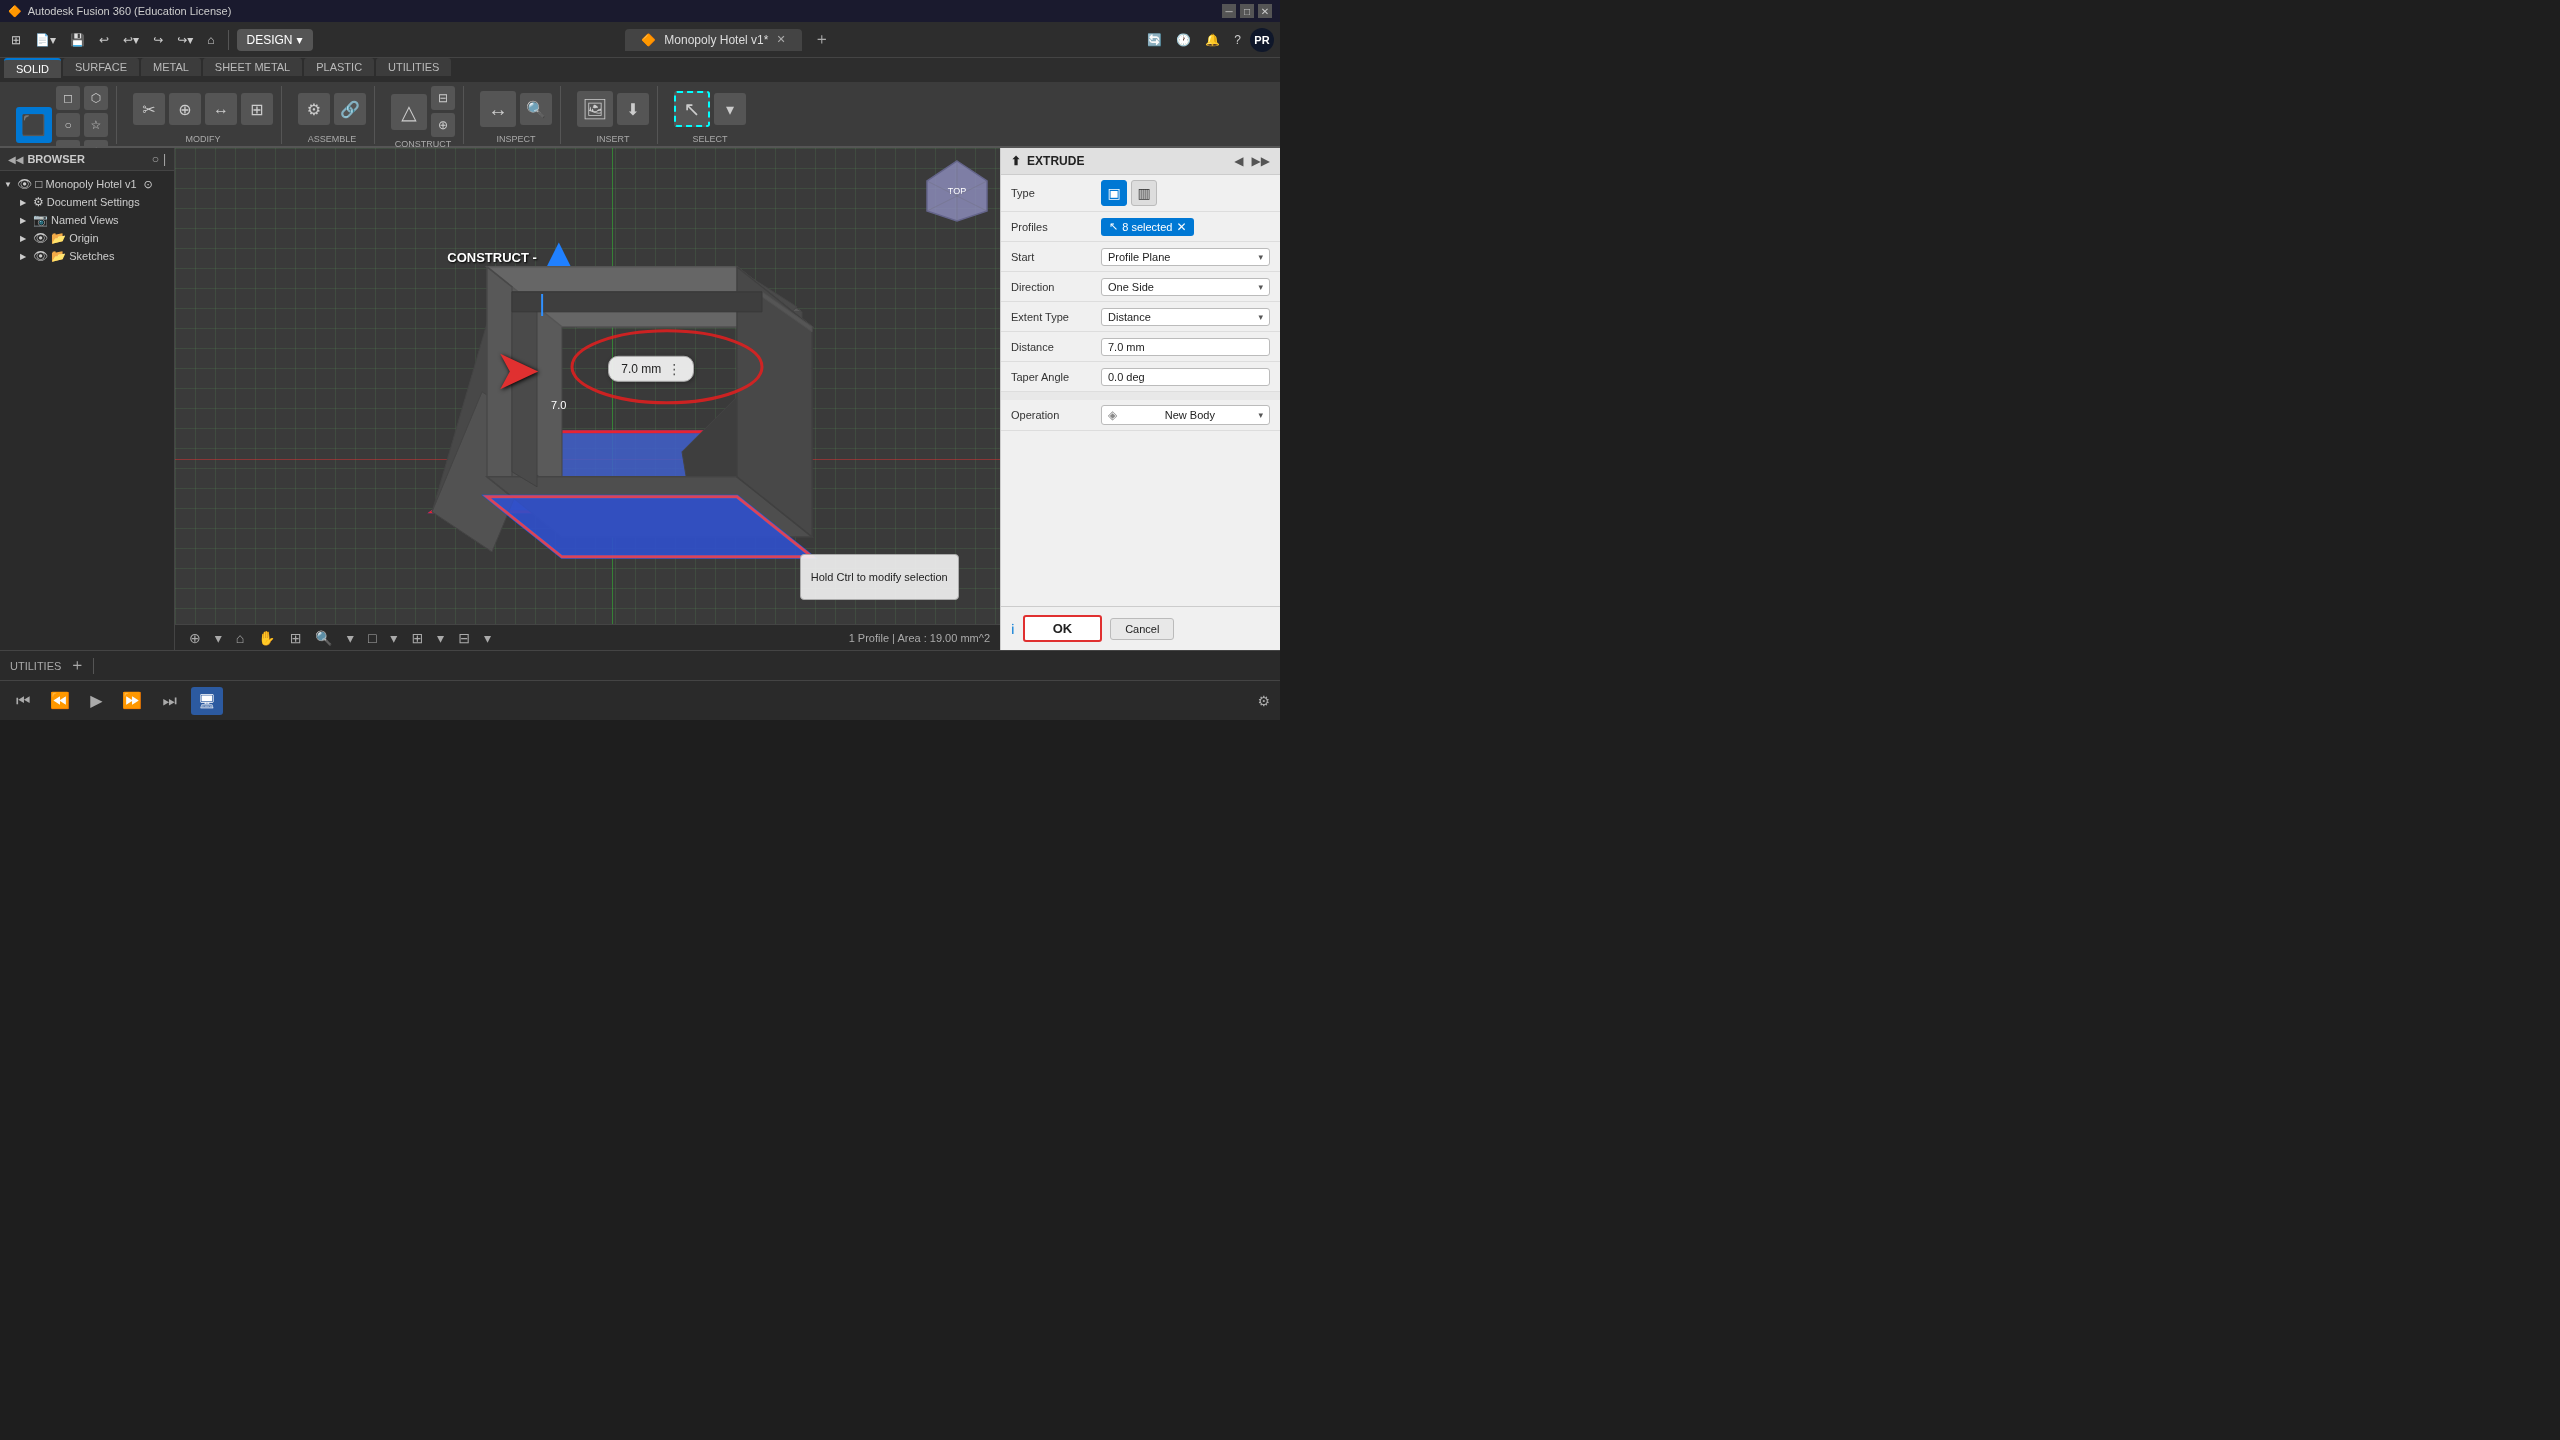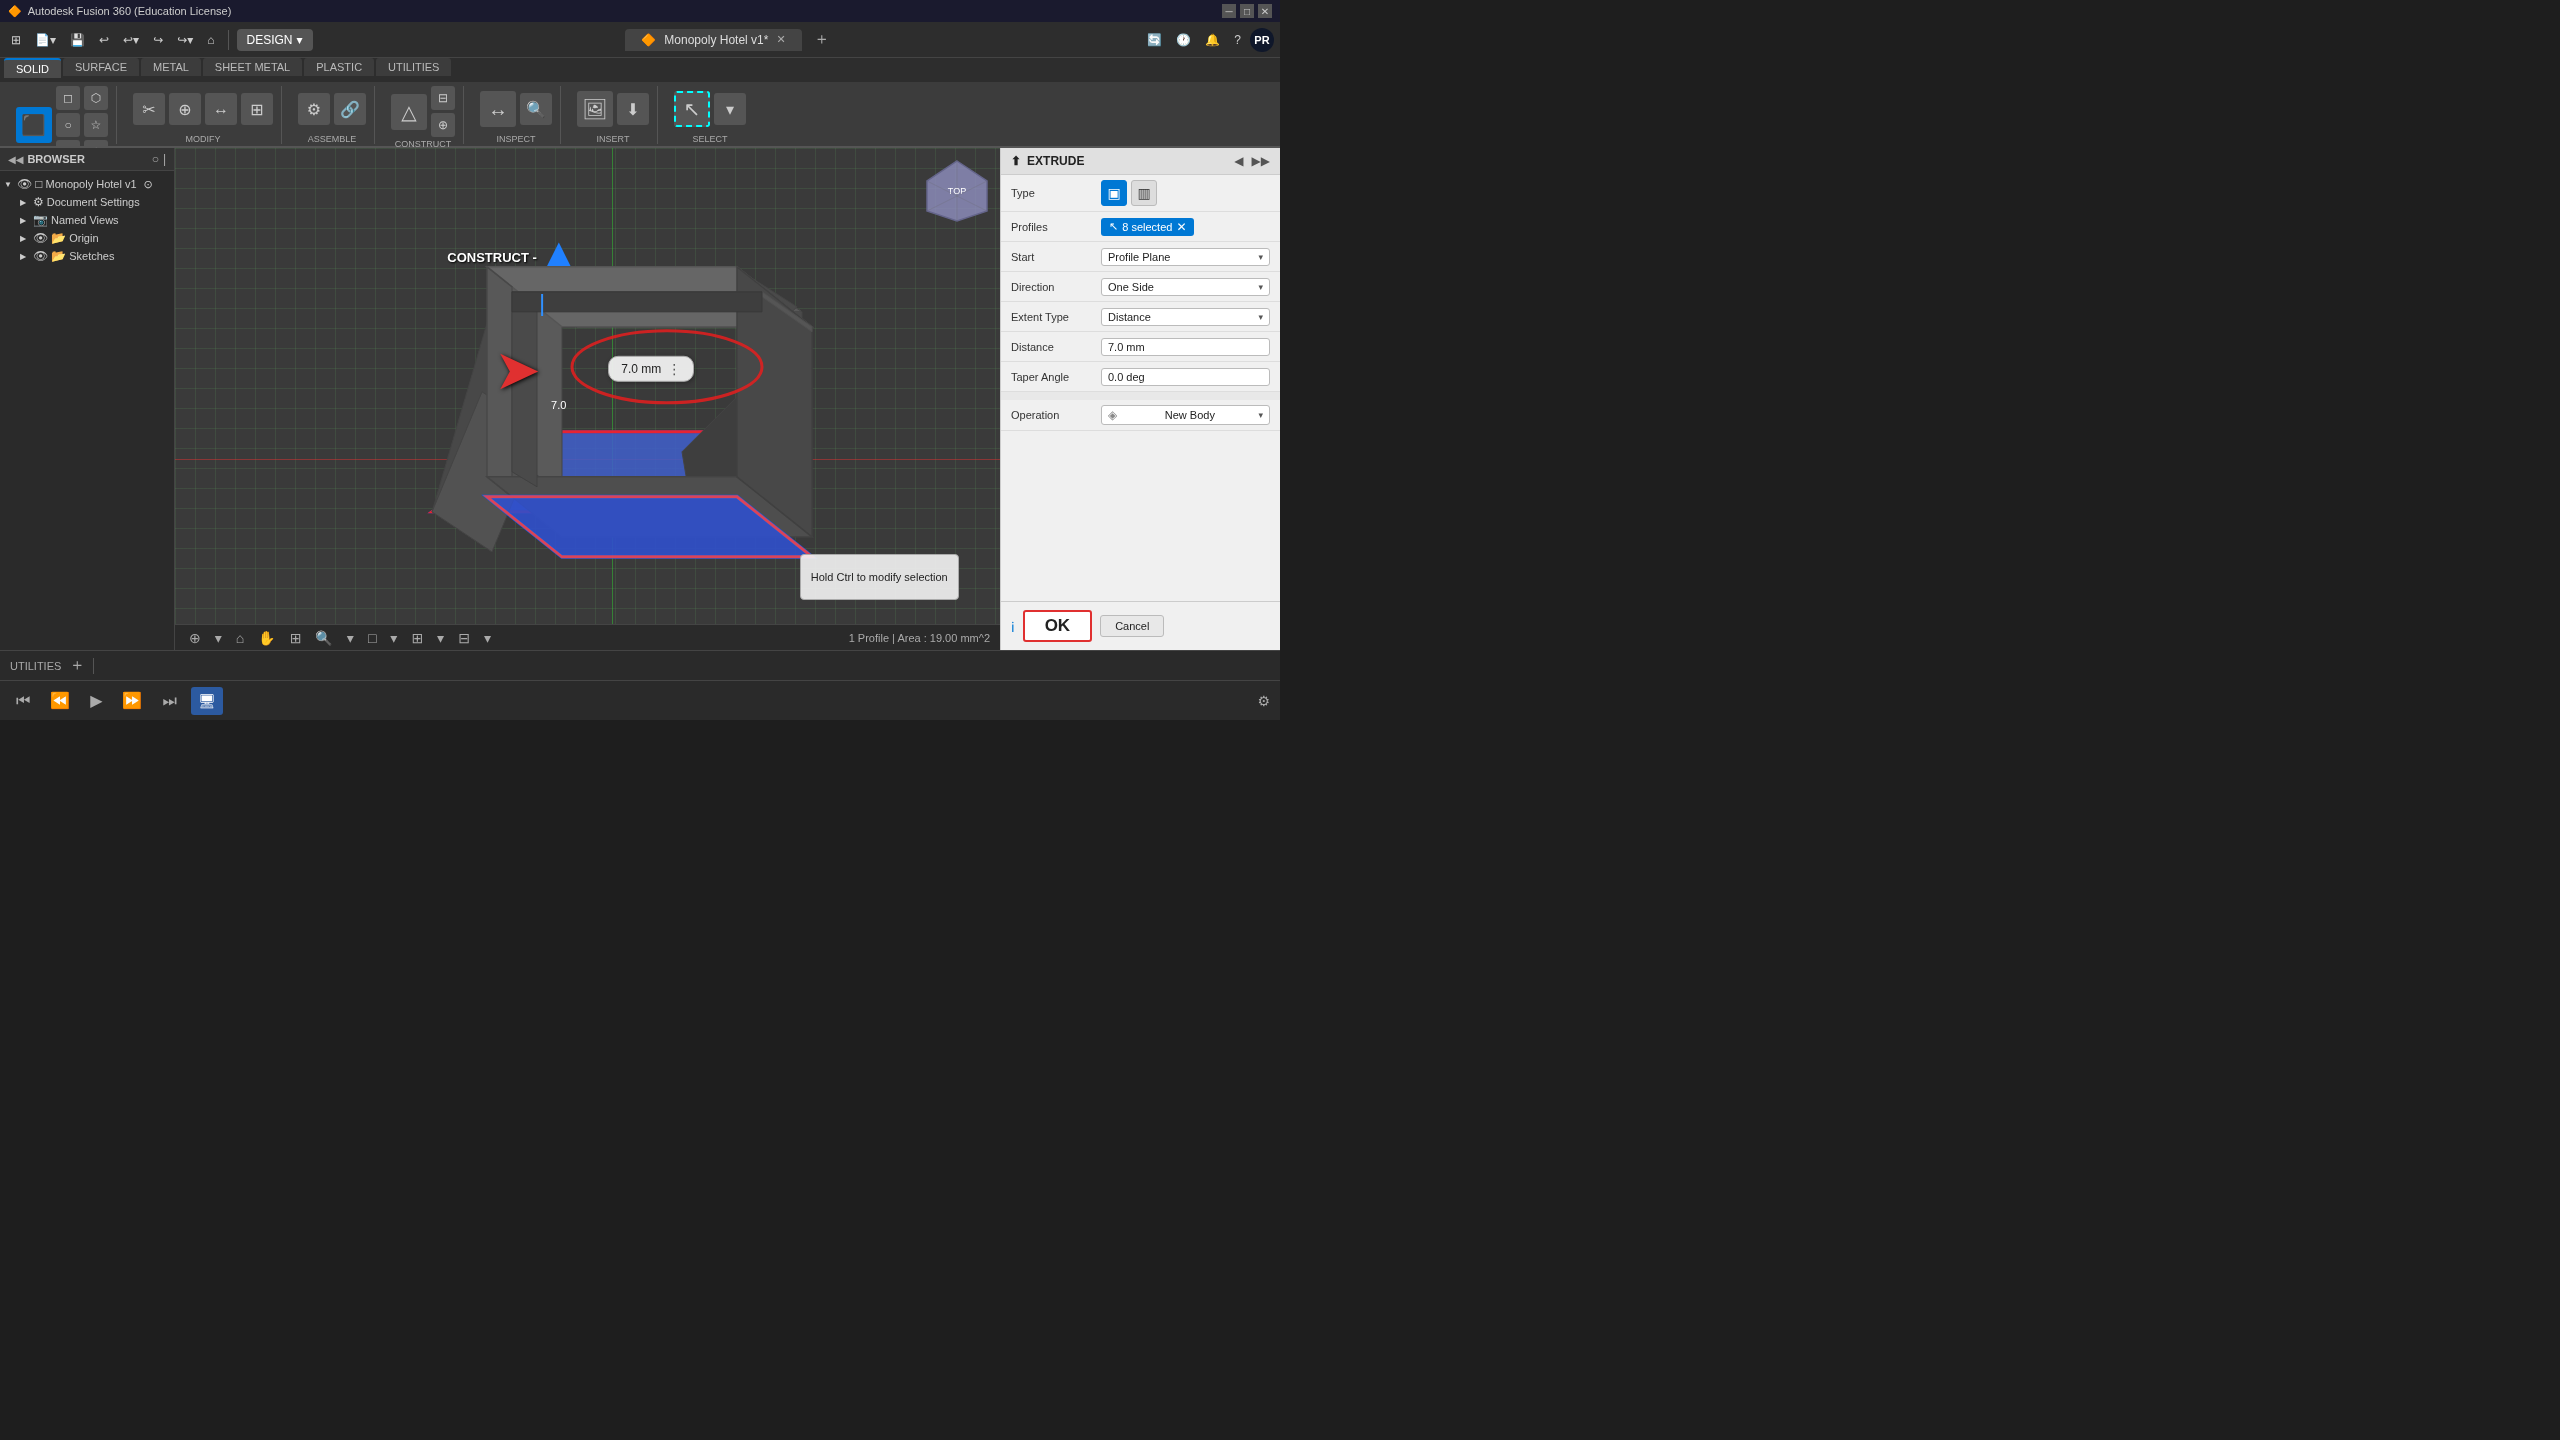--- a/index.html
+++ b/index.html
@@ -412,22 +412,22 @@
       padding: 8px 10px;
       display: flex;
       align-items: center;
       gap: 8px;
       border-top: 1px solid #ccc;
     }
     .btn-ok {
       background: #fff;
       border: 2px solid #e03030;
       border-radius: 3px;
-      padding: 4px 20px;
-      font-size: 17px;
+      padding: 4px 28px;
+      font-size: 13px;
       font-weight: bold;
       color: #222;
       cursor: pointer;
     }
     .btn-cancel {
       background: #e8e8e8;
       border: 1px solid #bbb;
       border-radius: 3px;
       padding: 4px 14px;
       font-size: 11px;

